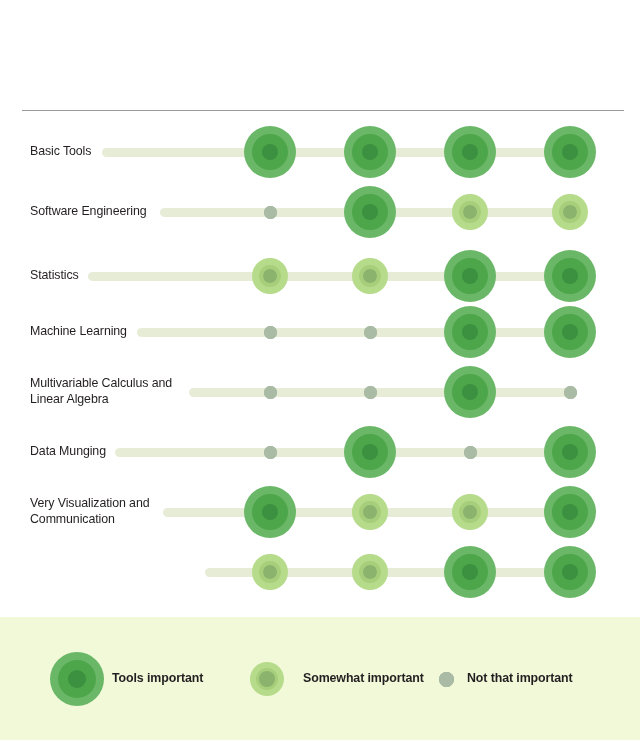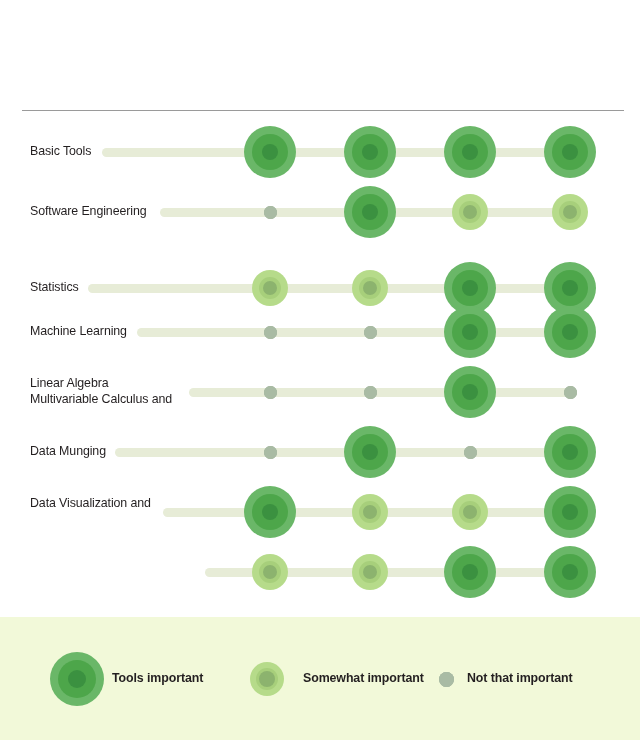--- a/index.html
+++ b/index.html
@@ -234,21 +234,21 @@
           <span class="ring-outer" style="width: 36px; height: 36px;"></span>
           <span class="ring-mid" style="width: 22px; height: 22px;"></span>
           <span class="ring-core" style="width: 14px; height: 14px;"></span>
         </div>
         <div class="dot somewhat" style="width: 36px; height: 36px; left: 570px;">
           <span class="ring-outer" style="width: 36px; height: 36px;"></span>
           <span class="ring-mid" style="width: 22px; height: 22px;"></span>
           <span class="ring-core" style="width: 14px; height: 14px;"></span>
         </div>
       </div>
-      <div class="row" style="top: 258px;">
+      <div class="row" style="top: 246px;">
         <div class="row-label one-line">
           <div>Statistics</div>
         </div>
         <div class="connector" style="left: 88px; width: 482px;"></div>
         <div class="dot somewhat" style="width: 36px; height: 36px; left: 270px;">
           <span class="ring-outer" style="width: 36px; height: 36px;"></span>
           <span class="ring-mid" style="width: 22px; height: 22px;"></span>
           <span class="ring-core" style="width: 14px; height: 14px;"></span>
         </div>
         <div class="dot somewhat" style="width: 36px; height: 36px; left: 370px;">
@@ -288,22 +288,22 @@
           <span class="ring-core" style="width: 16px; height: 16px;"></span>
         </div>
         <div class="dot very" style="width: 52px; height: 52px; left: 570px;">
           <span class="ring-outer" style="width: 52px; height: 52px;"></span>
           <span class="ring-mid" style="width: 36px; height: 36px;"></span>
           <span class="ring-core" style="width: 16px; height: 16px;"></span>
         </div>
       </div>
       <div class="row" style="top: 362px;">
         <div class="row-label two-line">
+          <div>Multivariable Calculus and</div>
           <div>Linear Algebra</div>
-          <div>Multivariable Calculus and</div>
         </div>
         <div class="connector" style="left: 189px; width: 381px;"></div>
         <div class="dot not" style="width: 13px; height: 13px; left: 270px;">
           <span class="ring-outer" style="width: 13px; height: 13px;"></span>
           <span class="ring-mid" style="width: 13px; height: 13px;"></span>
           <span class="ring-core" style="width: 13px; height: 13px;"></span>
         </div>
         <div class="dot not" style="width: 13px; height: 13px; left: 370px;">
           <span class="ring-outer" style="width: 13px; height: 13px;"></span>
           <span class="ring-mid" style="width: 13px; height: 13px;"></span>
@@ -341,21 +341,22 @@
           <span class="ring-core" style="width: 13px; height: 13px;"></span>
         </div>
         <div class="dot very" style="width: 52px; height: 52px; left: 570px;">
           <span class="ring-outer" style="width: 52px; height: 52px;"></span>
           <span class="ring-mid" style="width: 36px; height: 36px;"></span>
           <span class="ring-core" style="width: 16px; height: 16px;"></span>
         </div>
       </div>
       <div class="row" style="top: 482px;">
         <div class="row-label two-line">
-          <div>Data Visualization and</div>
+          <div>Very Visualization and</div>
+          <div>Communication</div>
         </div>
         <div class="connector" style="left: 163px; width: 407px;"></div>
         <div class="dot very" style="width: 52px; height: 52px; left: 270px;">
           <span class="ring-outer" style="width: 52px; height: 52px;"></span>
           <span class="ring-mid" style="width: 36px; height: 36px;"></span>
           <span class="ring-core" style="width: 16px; height: 16px;"></span>
         </div>
         <div class="dot somewhat" style="width: 36px; height: 36px; left: 370px;">
           <span class="ring-outer" style="width: 36px; height: 36px;"></span>
           <span class="ring-mid" style="width: 22px; height: 22px;"></span>

